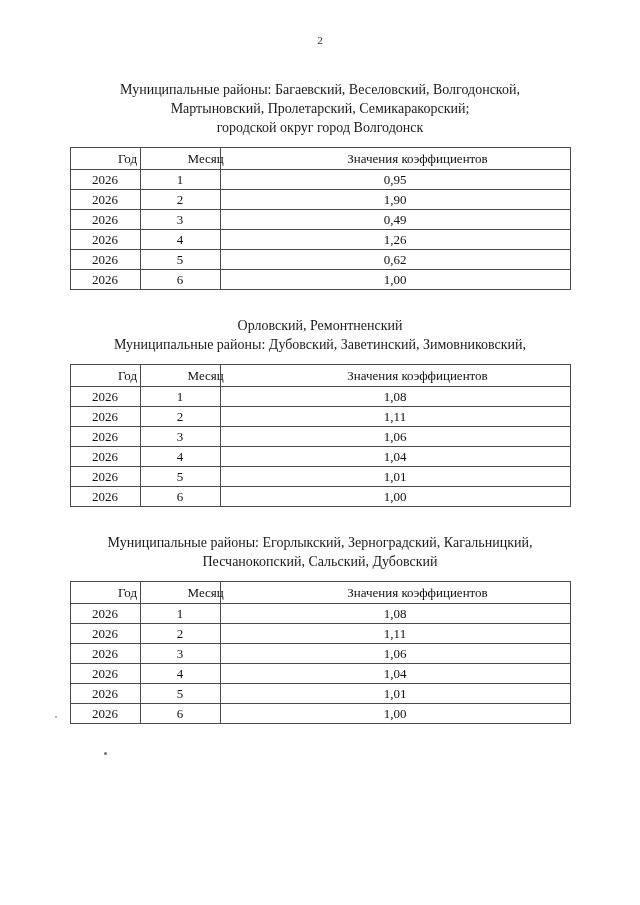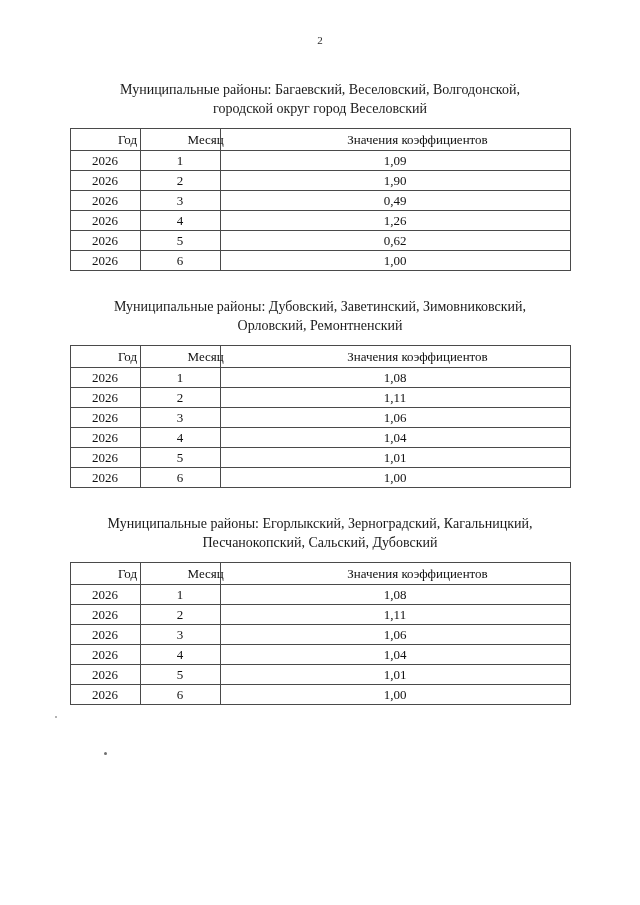--- a/index.html
+++ b/index.html
@@ -90,40 +90,41 @@
 
 <div class="page">
 
   <div class="page-number">2</div>
 
   <div class="content">
 
     <div class="section sec1">
       <div class="section-heading">
         <span class="line">Муниципальные районы: Багаевский, Веселовский, Волгодонской,</span>
-        <span class="line">городской округ город Веселовский</span>
+        <span class="line">Мартыновский, Пролетарский, Семикаракорский;</span>
+        <span class="line">городской округ город Волгодонск</span>
       </div>
       <table class="coef">
         <colgroup>
             <col class="c-year">
             <col class="c-month">
             <col class="c-value">
           </colgroup>
         <thead>
           <tr>
             <th>Год</th>
             <th>Месяц</th>
             <th>Значения коэффициентов</th>
           </tr>
         </thead>
         <tbody>
           <tr>
             <td>2026</td>
             <td>1</td>
-            <td>1,09</td>
+            <td>0,95</td>
           </tr>
           <tr>
             <td>2026</td>
             <td>2</td>
             <td>1,90</td>
           </tr>
           <tr>
             <td>2026</td>
             <td>3</td>
             <td>0,49</td>
@@ -142,22 +143,22 @@
             <td>2026</td>
             <td>6</td>
             <td>1,00</td>
           </tr>
         </tbody>
       </table>
     </div>
 
     <div class="section sec2">
       <div class="section-heading">
+        <span class="line">Орловский, Ремонтненский</span>
         <span class="line">Муниципальные районы: Дубовский, Заветинский, Зимовниковский,</span>
-        <span class="line">Орловский, Ремонтненский</span>
       </div>
       <table class="coef">
         <colgroup>
             <col class="c-year">
             <col class="c-month">
             <col class="c-value">
           </colgroup>
         <thead>
           <tr>
             <th>Год</th>

